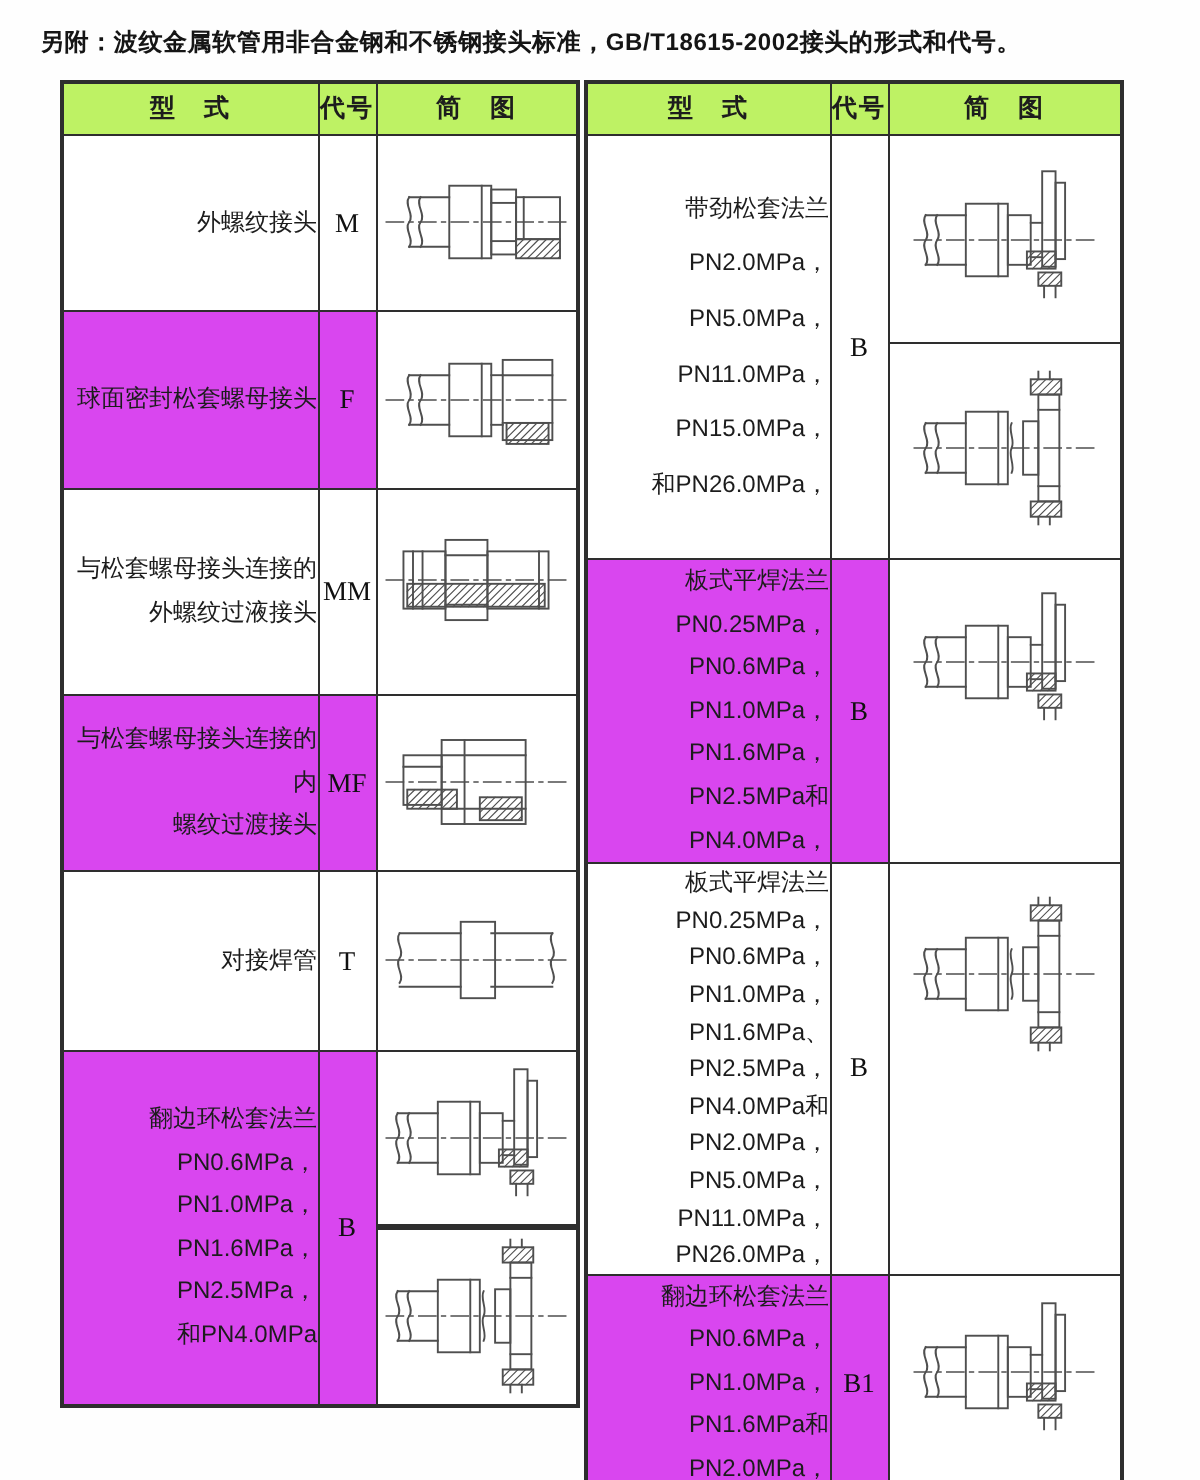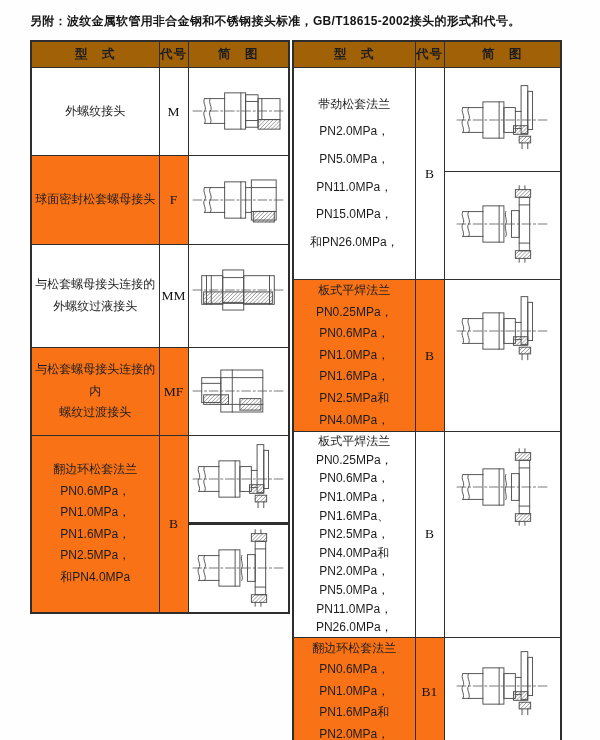--- a/index.html
+++ b/index.html
@@ -1,41 +1,41 @@
 <!DOCTYPE html>
 <html><head>
 <meta charset="utf-8">
 <style>
   html,body{margin:0;padding:0}
   body{
     width:600px;height:740px;position:relative;background:#fefefe;
     font-family:"Liberation Sans",sans-serif;overflow:hidden;
   }
   .title{
-    position:absolute;left:30px;top:13px;font-size:12px;font-weight:700;
+    position:absolute;left:20px;top:13px;font-size:12px;font-weight:700;
     color:#151515;letter-spacing:.3px;white-space:nowrap;
   }
   table.tbl{
     position:absolute;top:40px;border-collapse:collapse;table-layout:fixed;
     background:#fff;border:2px solid #2e2e2e;
   }
   table.tbl th,table.tbl td{border:1px solid #2e2e2e;padding:0}
   table.tbl thead th{
-    background:#a16207;height:25px;font-size:12.5px;font-weight:700;color:#1d1d1d;
+    background:#bef264;height:25px;font-size:12.5px;font-weight:700;color:#1d1d1d;
     text-align:center;letter-spacing:1px;
   }
   td.type{
     font-size:12px;color:#1c1c1c;padding:4px 4px 4px 8px;
-    white-space:pre-line;line-height:1.8;vertical-align:middle;text-align:center;
+    white-space:pre-line;line-height:1.8;vertical-align:middle;text-align:right;
   }
   td.code{
     text-align:center;vertical-align:middle;
     font-family:"Liberation Serif",serif;font-size:13.5px;color:#101010;
   }
-  tr.hl td.type,tr.hl td.code{background:#f97316}
+  tr.hl td.type,tr.hl td.code{background:#d946ef}
   td.diagc{padding:0;vertical-align:top;background:#fff}
   .diag{display:flex;align-items:center;justify-content:center;overflow:hidden}
   .diag.divided-thick{border-top:3px solid #2e2e2e}
   .diag.divided-thin{border-top:1px solid #2e2e2e}
   .diag svg{display:block}
   .diag g.draw{stroke:#4f4f4f;fill:none;stroke-width:1;stroke-linecap:square}
 </style>
 </head>
 <body>
 
@@ -195,20 +195,40 @@
                 <line x1="56" y1="64" x2="68" y2="52" stroke-width="0.6"></line>
                 <line x1="60" y1="64" x2="72" y2="52" stroke-width="0.6"></line>
                 <line x1="64" y1="64" x2="74" y2="54" stroke-width="0.6"></line>
                 <line x1="68" y1="64" x2="74" y2="58" stroke-width="0.6"></line>
                 <line x1="72" y1="64" x2="74" y2="62" stroke-width="0.6"></line>
               </g>
             </svg>
           </div>
         </td>
       </tr>
+      <tr style="height: 90px;">
+        <td class="type">对接焊管</td>
+        <td class="code">T</td>
+        <td class="diagc">
+          <div class="diag" style="height: 88px;">
+            <svg width="96" height="84" viewBox="0 0 100 88" preserveAspectRatio="xMidYMid meet">
+              <g class="draw">
+                <path d="M3,44 H97" stroke-dasharray="9 3 2 3" stroke-width="0.8"></path>
+                <path d="M10,30 c-3,4 3,9 0,13 c-3,4 3,9 0,13"></path>
+                <path d="M90,30 c-3,4 3,9 0,13 c-3,4 3,9 0,13"></path>
+                <line x1="10" y1="30" x2="42" y2="30"></line>
+                <line x1="58" y1="30" x2="90" y2="30"></line>
+                <line x1="10" y1="58" x2="42" y2="58"></line>
+                <line x1="58" y1="58" x2="90" y2="58"></line>
+                <rect x="42" y="24" width="18" height="40"></rect>
+              </g>
+            </svg>
+          </div>
+        </td>
+      </tr>
       <tr class="hl" style="height: 177px;">
         <td class="type">翻边环松套法兰
 PN0.6MPa，PN1.0MPa，
 PN1.6MPa，PN2.5MPa，
 和PN4.0MPa</td>
         <td class="code">B</td>
         <td class="diagc">
           <div class="diag" style="height: 86px;">
             <svg width="96" height="84" viewBox="0 0 100 88" preserveAspectRatio="xMidYMid meet">
               <g class="draw">

